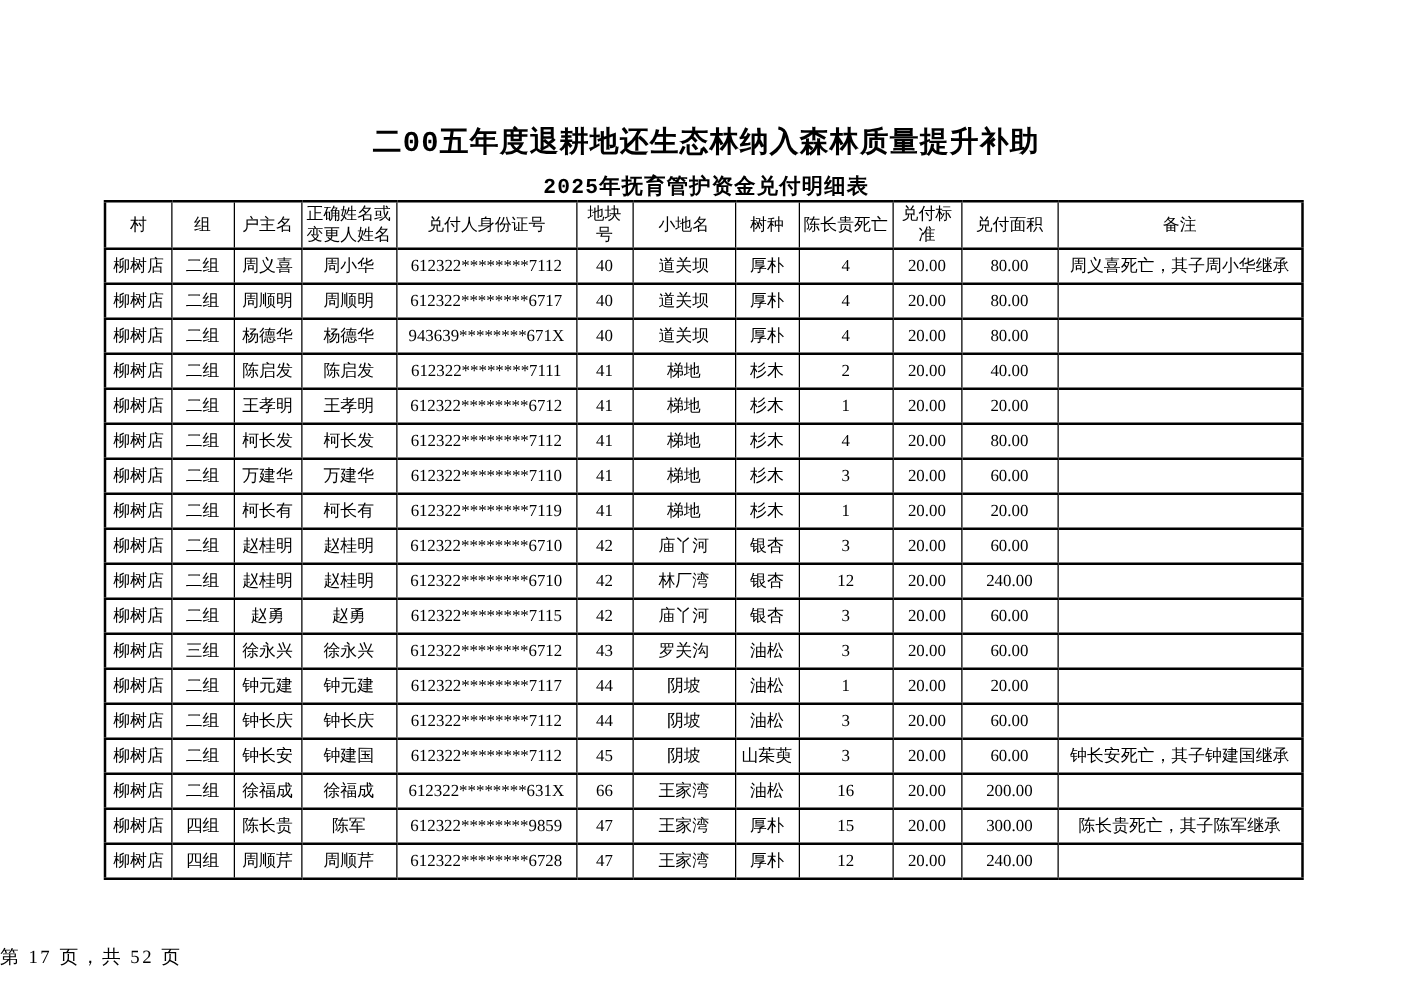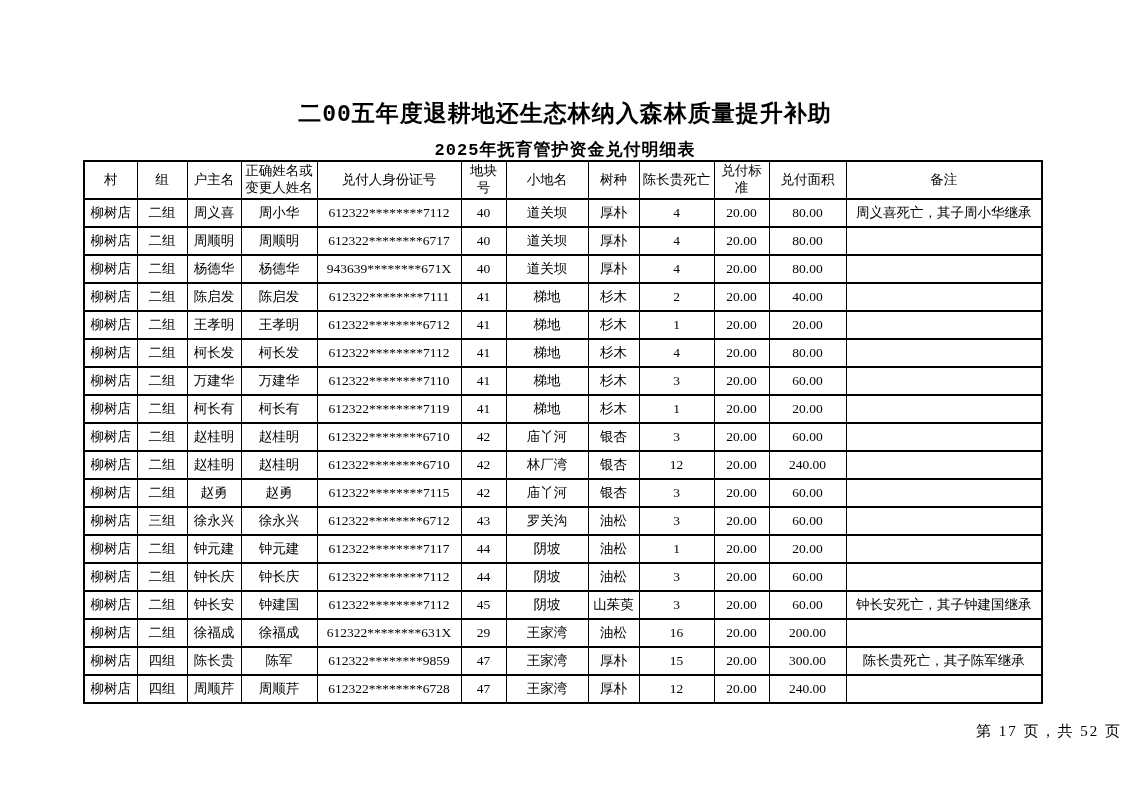--- a/index.html
+++ b/index.html
@@ -66,24 +66,24 @@
   }
   table.detail td {
     height: 24px;
     white-space: nowrap;
   }
   table.detail {
     border: 2px solid #000;
   }
   .footer {
     position: absolute;
-    top: 722px;
+    top: 756px;
     left: 0;
     width: 100%;
-    text-align: right;
+    text-align: left;
     font-size: 15px;
     letter-spacing: 2px;
   }
 </style>
 </head>
 <body>
 
 <div class="page">
 
   <div class="titles">
@@ -332,21 +332,21 @@
           <td>20.00</td>
           <td>60.00</td>
           <td>钟长安死亡，其子钟建国继承</td>
         </tr>
         <tr>
           <td>柳树店</td>
           <td>二组</td>
           <td>徐福成</td>
           <td>徐福成</td>
           <td>612322********631X</td>
-          <td>29</td>
+          <td>66</td>
           <td>王家湾</td>
           <td>油松</td>
           <td>16</td>
           <td>20.00</td>
           <td>200.00</td>
           <td></td>
         </tr>
         <tr>
           <td>柳树店</td>
           <td>四组</td>

